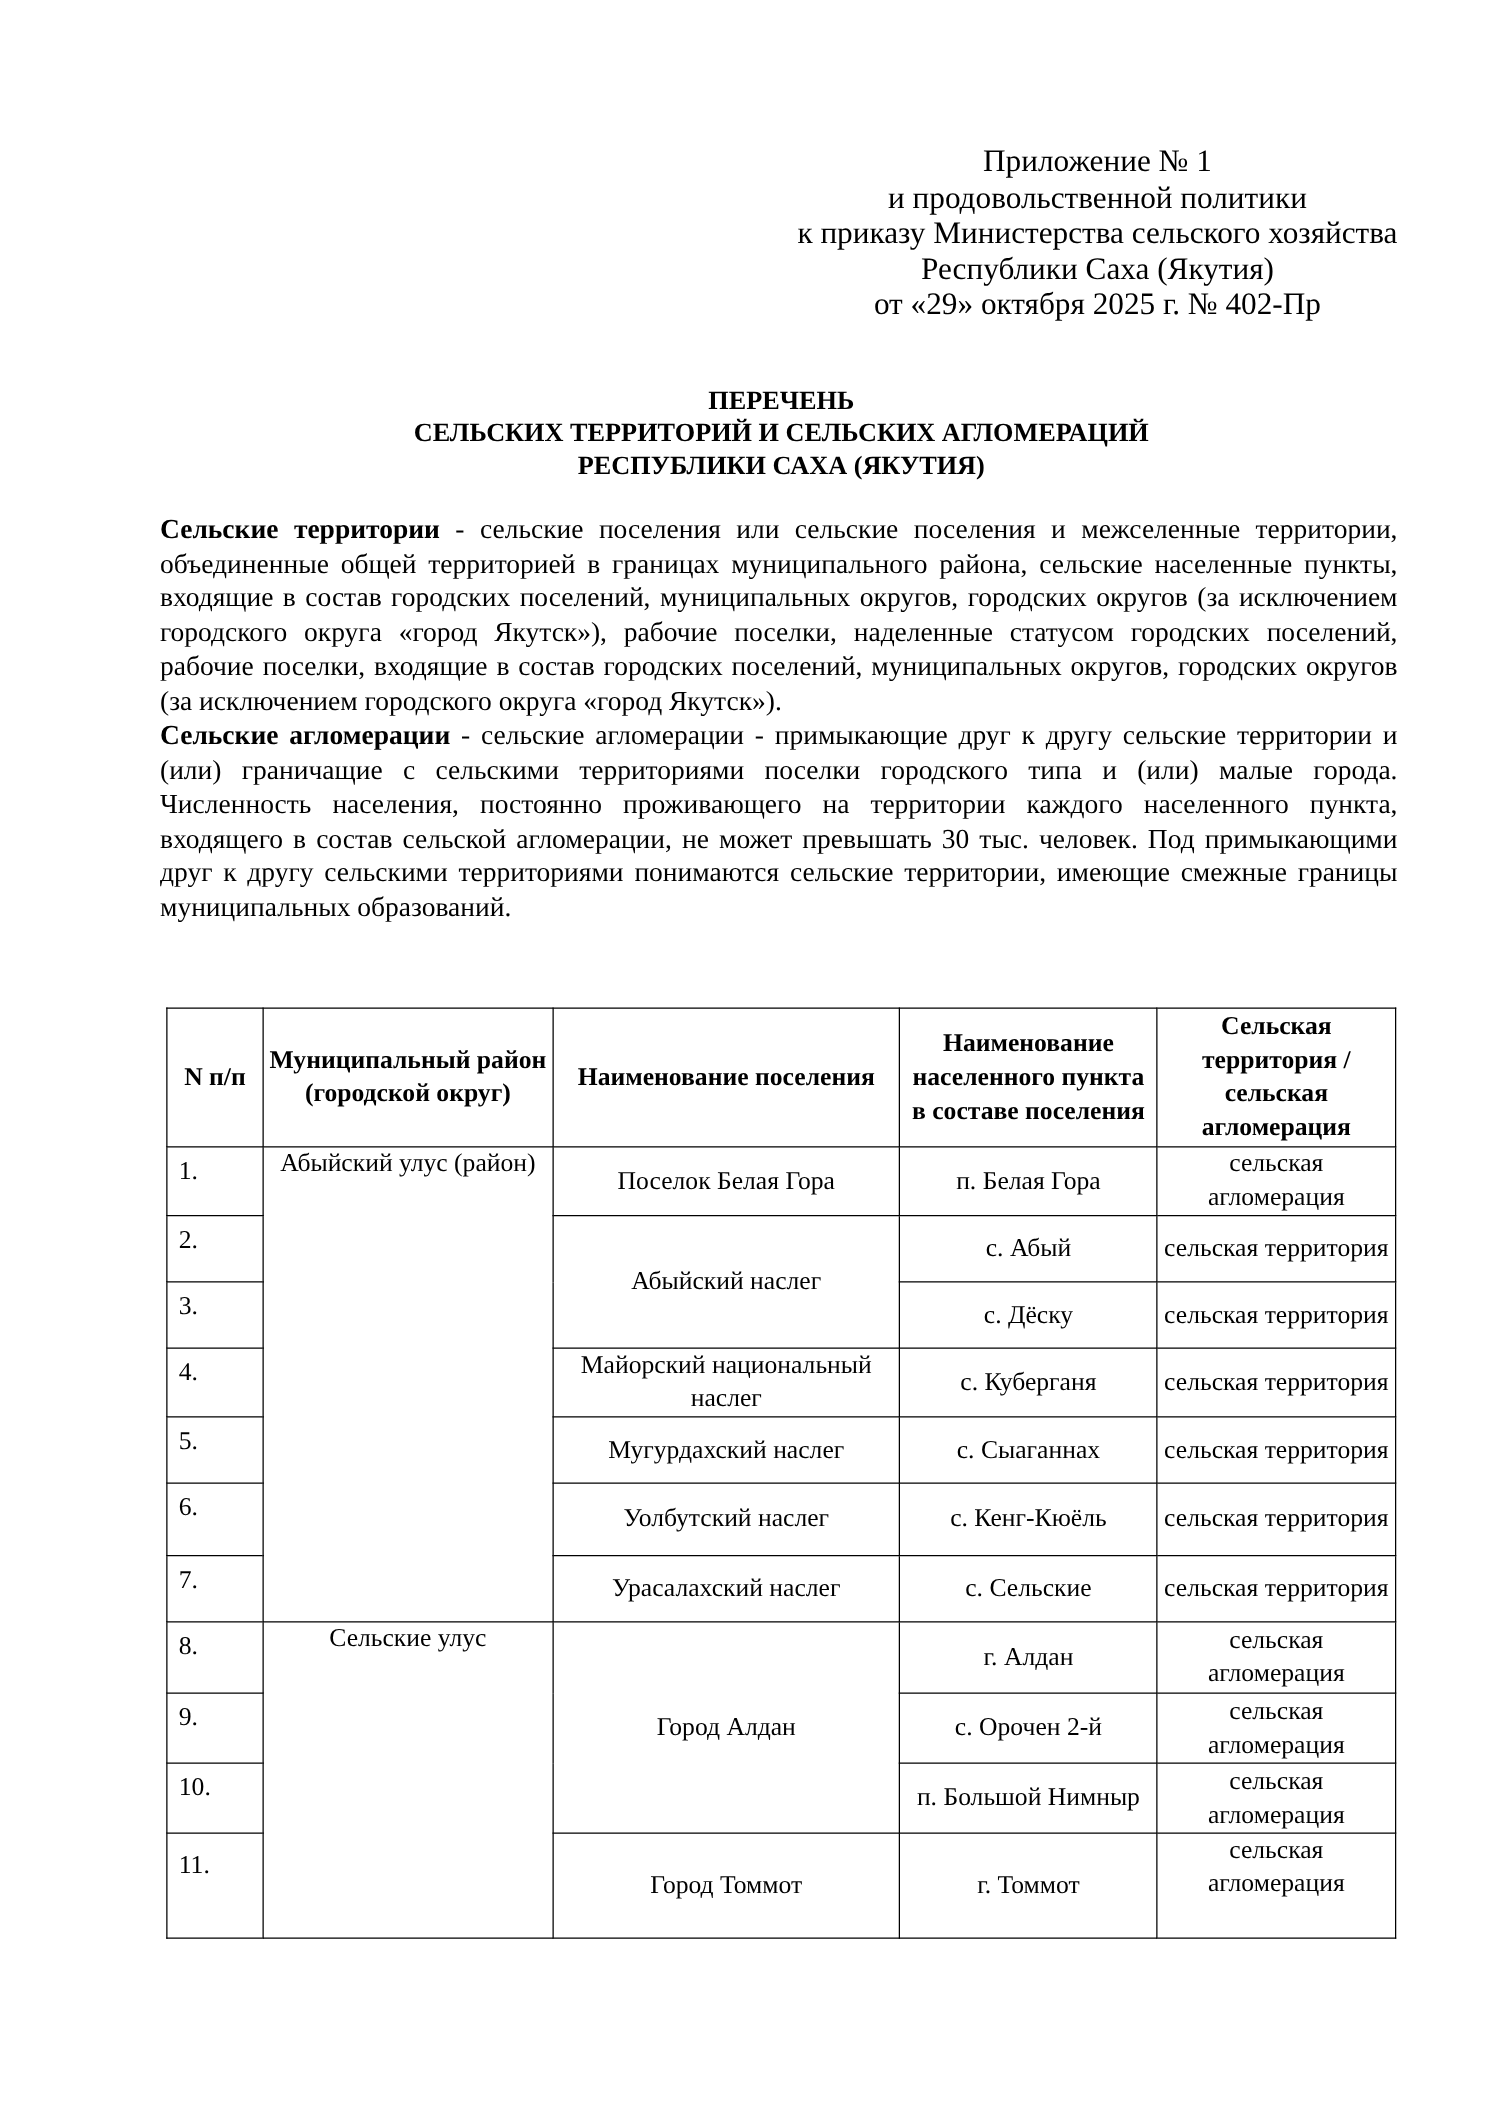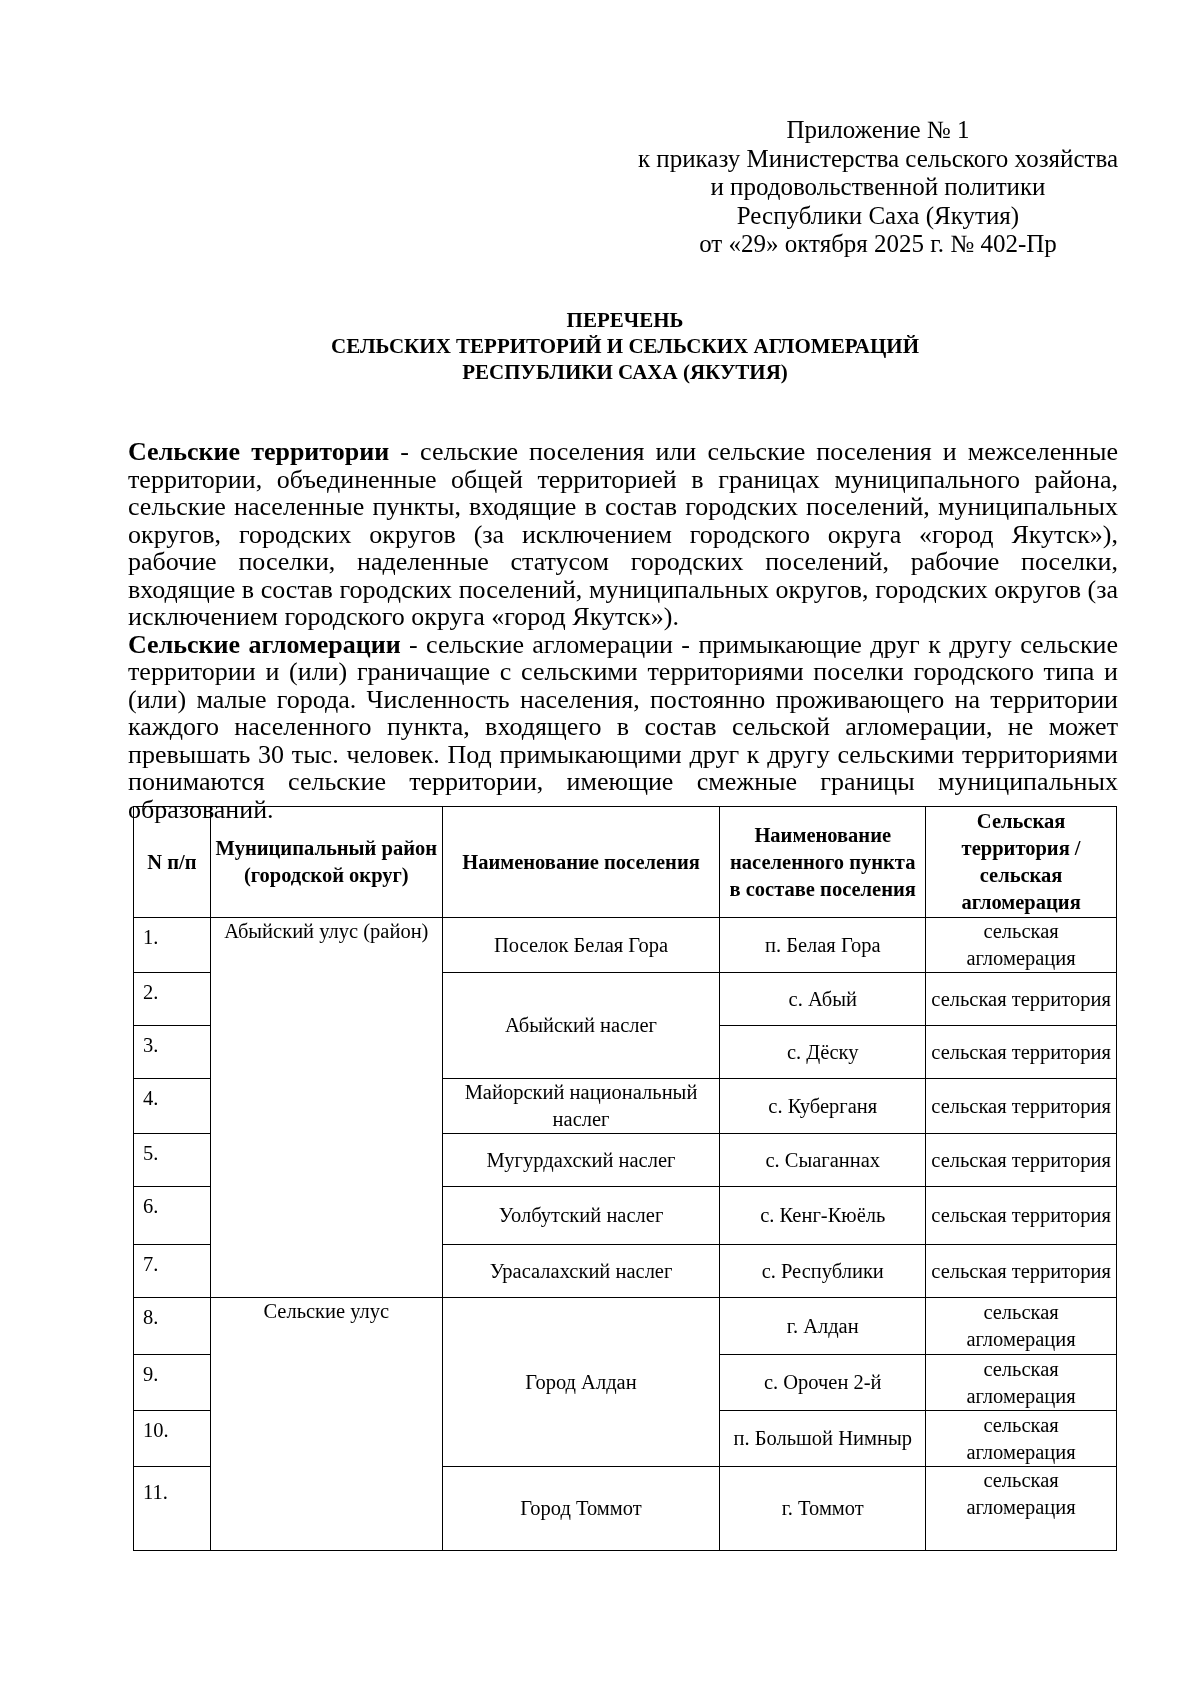--- a/index.html
+++ b/index.html
@@ -3,41 +3,41 @@
 <meta charset="utf-8">
 <style>
   html, body { margin: 0; padding: 0; background: #ffffff; }
   body { width: 1200px; height: 1697px; position: relative; overflow: hidden;
          font-family: "Liberation Serif", "DejaVu Serif", serif; color: #000; }
   .appendix { position: absolute; right: 82px; top: 116px; text-align: center;
               font-size: 25px; line-height: 28.5px; }
   .appendix div { white-space: nowrap; }
   .title { position: absolute; left: 0; width: 1250px; top: 307px; text-align: center;
            font-weight: bold; font-size: 21px; line-height: 26px; }
-  .body-text { position: absolute; left: 128px; width: 990px; top: 438px;
-               font-size: 26px; line-height: 27.5px; text-align: justify; }
+  .body-text { position: absolute; left: 128px; width: 990px; top: 409px;
+               font-size: 22px; line-height: 27.5px; text-align: justify; }
   .body-text p { margin: 0; }
   .body-text b { font-weight: bold; }
   table.list { position: absolute; left: 133px; top: 806px; width: 984px;
                border-collapse: collapse; font-size: 20.5px; line-height: 27px; }
   table.list th, table.list td { border: 1.5px solid #000; padding: 0 4px; }
   table.list th { font-weight: bold; text-align: center; vertical-align: middle; height: 110px; }
   table.list td { text-align: center; vertical-align: middle; }
   td.num { text-align: left !important; vertical-align: top !important; padding-left: 9px !important; padding-top: 6px !important; }
   td.district { vertical-align: top !important; }
   col.c1 { width: 77px; } col.c2 { width: 232px; } col.c3 { width: 278px; }
   col.c4 { width: 206px; } col.c5 { width: 191px; }
 </style>
 </head>
 <body>
 
 <div class="appendix">
   <div>Приложение № 1</div>
+  <div>и продовольственной политики</div>
   <div>к приказу Министерства сельского хозяйства</div>
-  <div>и продовольственной политики</div>
   <div>Республики Саха (Якутия)</div>
   <div>от «29» октября 2025 г. № 402-Пр</div>
 </div>
 
 <div class="title">
   <div>ПЕРЕЧЕНЬ</div>
   <div>СЕЛЬСКИХ ТЕРРИТОРИЙ И СЕЛЬСКИХ АГЛОМЕРАЦИЙ</div>
   <div>РЕСПУБЛИКИ САХА (ЯКУТИЯ)</div>
 </div>
 
@@ -96,21 +96,21 @@
     </tr>
     <tr style="height:58px">
       <td class="num">6.</td>
       <td>Уолбутский наслег</td>
       <td>с. Кенг-Кюёль</td>
       <td>сельская территория</td>
     </tr>
     <tr style="height:53px">
       <td class="num">7.</td>
       <td>Урасалахский наслег</td>
-      <td>с. Республики</td>
+      <td>с. Сельские</td>
       <td>сельская территория</td>
     </tr>
     <tr style="height:57px">
       <td class="num">8.</td>
       <td class="district" rowspan="4">Сельские улус</td>
       <td rowspan="3">Город Алдан</td>
       <td>г. Алдан</td>
       <td>сельская агломерация</td>
     </tr>
     <tr style="height:56px">

